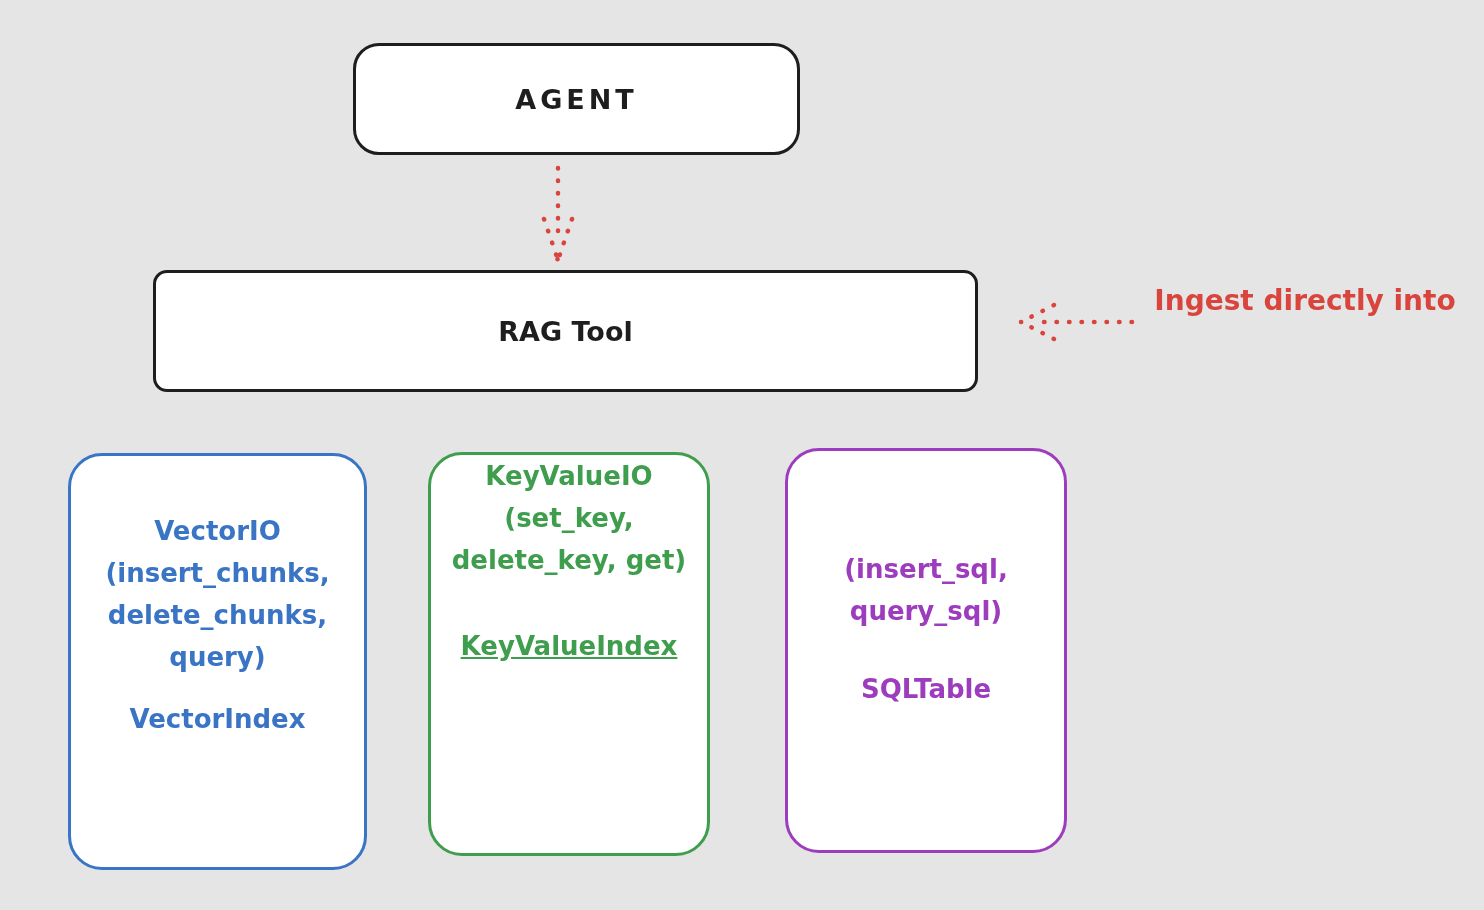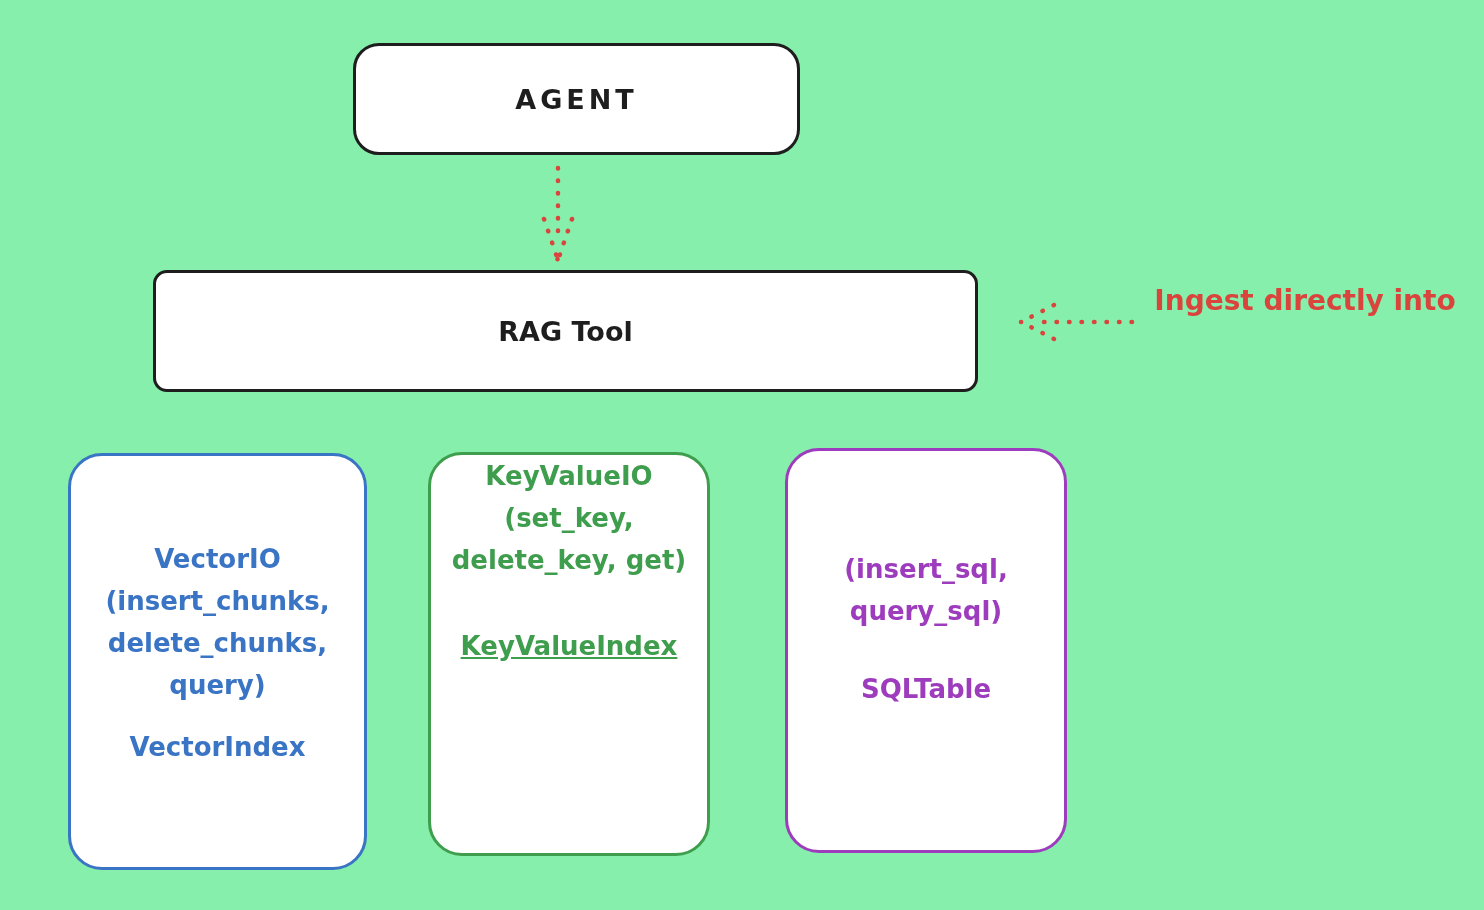--- a/index.html
+++ b/index.html
@@ -4,21 +4,21 @@
 <style>
   html, body {
     margin: 0;
     padding: 0;
     background: #ffffff;
   }
   .canvas {
     position: relative;
     width: 1484px;
     height: 910px;
-    background: #86efac;
+    background: #e5e5e5;
     overflow: hidden;
     font-family: "DejaVu Sans", sans-serif;
     color: #1e1e1e;
   }
   .arrows {
     position: absolute;
     left: 0; top: 0;
     width: 1484px; height: 910px;
     pointer-events: none;
   }
@@ -68,21 +68,21 @@
     font-weight: 600;
     line-height: 42px;
   }
   .backend .fn-lines { width: 100%; }
   .backend .index-label { width: 100%; }
   .vector-box {
     left: 68px; top: 453px;
     width: 299px; height: 417px;
     border: 3.5px solid #3a74c4;
     color: #3a74c4;
-    padding-top: 82px;
+    padding-top: 54px;
   }
   .vector-box .index-label { margin-top: 20px; }
   .keyvalue-box {
     left: 428px; top: 452px;
     width: 282px; height: 404px;
     border: 3.5px solid #3f9e4d;
     color: #3f9e4d;
   }
   .keyvalue-box .index-label { margin-top: 44px; text-decoration: underline; }
   .relational-box {

